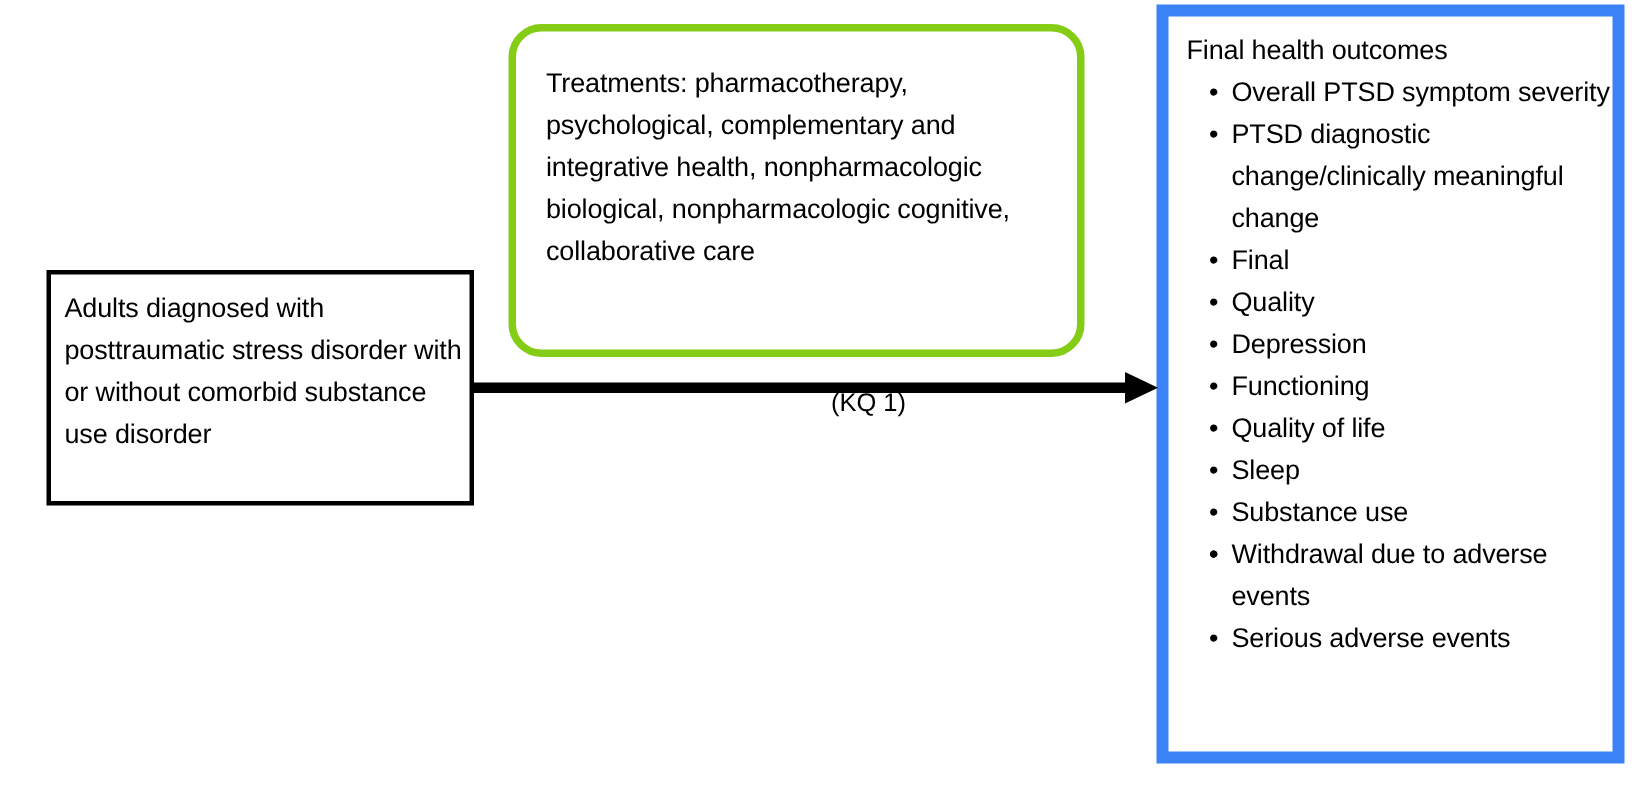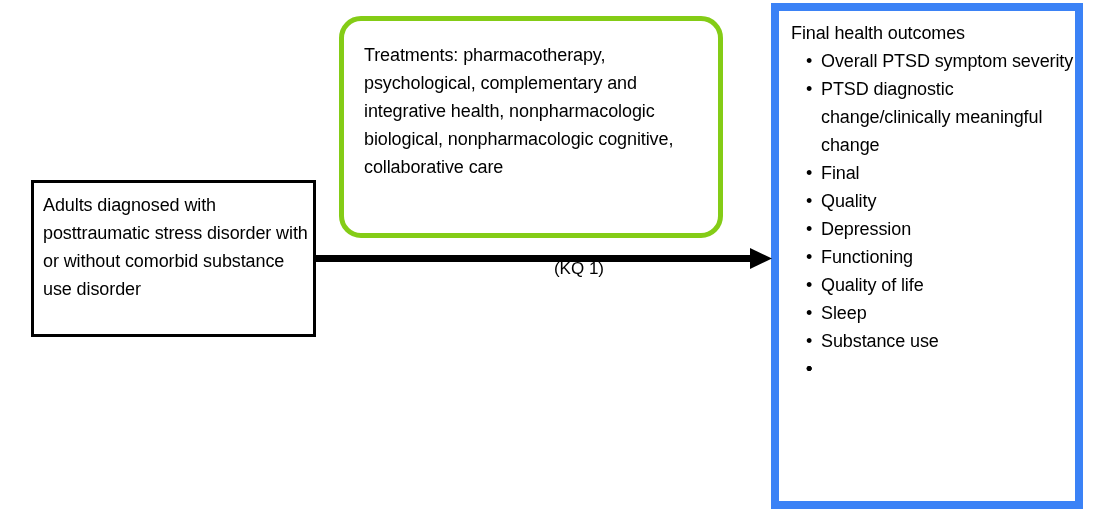--- a/index.html
+++ b/index.html
@@ -147,22 +147,22 @@
         <li><span class="bullet-glyph">•</span><span>Overall PTSD symptom severity</span></li>
         <li><span class="bullet-glyph">•</span><span>PTSD diagnostic change/clinically meaningful change</span></li>
         <li><span class="bullet-glyph">•</span><span>Final</span></li>
         <li><span class="bullet-glyph">•</span><span>Quality</span></li>
         <li><span class="bullet-glyph">•</span><span>Depression</span></li>
         <li><span class="bullet-glyph">•</span><span>Functioning</span></li>
         <li><span class="bullet-glyph">•</span><span>Quality of life</span></li>
         <li><span class="bullet-glyph">•</span><span>Sleep</span></li>
         <li><span class="bullet-glyph">•</span><span>Substance use</span></li>
         <li><span class="bullet-glyph">•</span></li>
-        <li><span class="bullet-glyph">•</span></li>
-        <li><span class="bullet-glyph">•</span></li>
+        <li><span class="bullet-glyph">•</span><span>Withdrawal due to adverse events</span></li>
+        <li><span class="bullet-glyph">•</span><span>Serious adverse events</span></li>
       </ul>
   </div>
 
   <div id="kq1-arrow">
     <svg width="456" height="40" viewBox="0 0 456 40" xmlns="http://www.w3.org/2000/svg">
       <line x1="0" y1="18.5" x2="436" y2="18.5" stroke="#000000" stroke-width="7"></line>
       <polygon points="434,8 456,18.5 434,29" fill="#000000"></polygon>
     </svg>
   </div>
   <div id="kq1-label">(KQ 1)</div>

